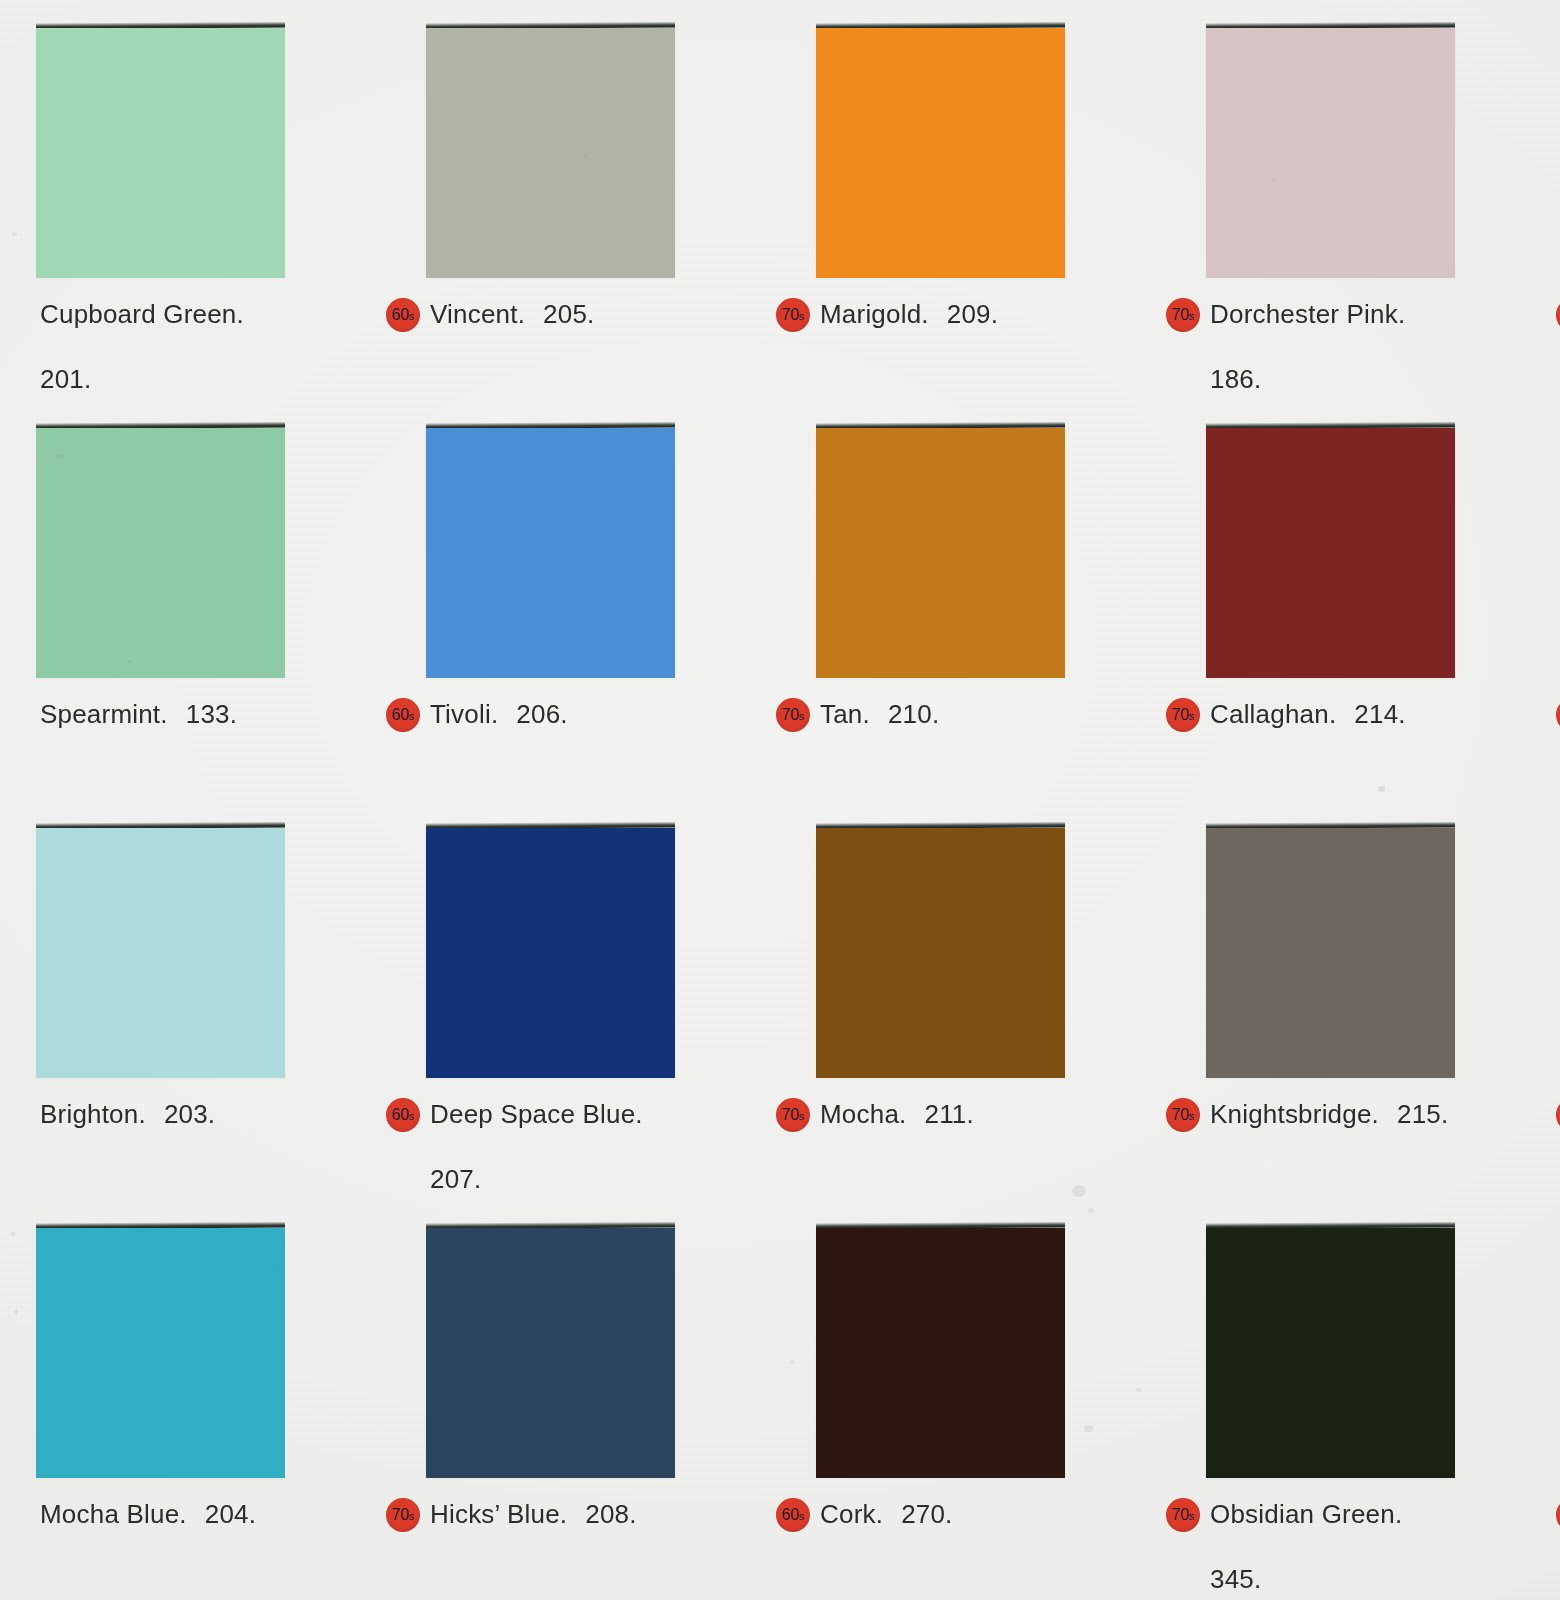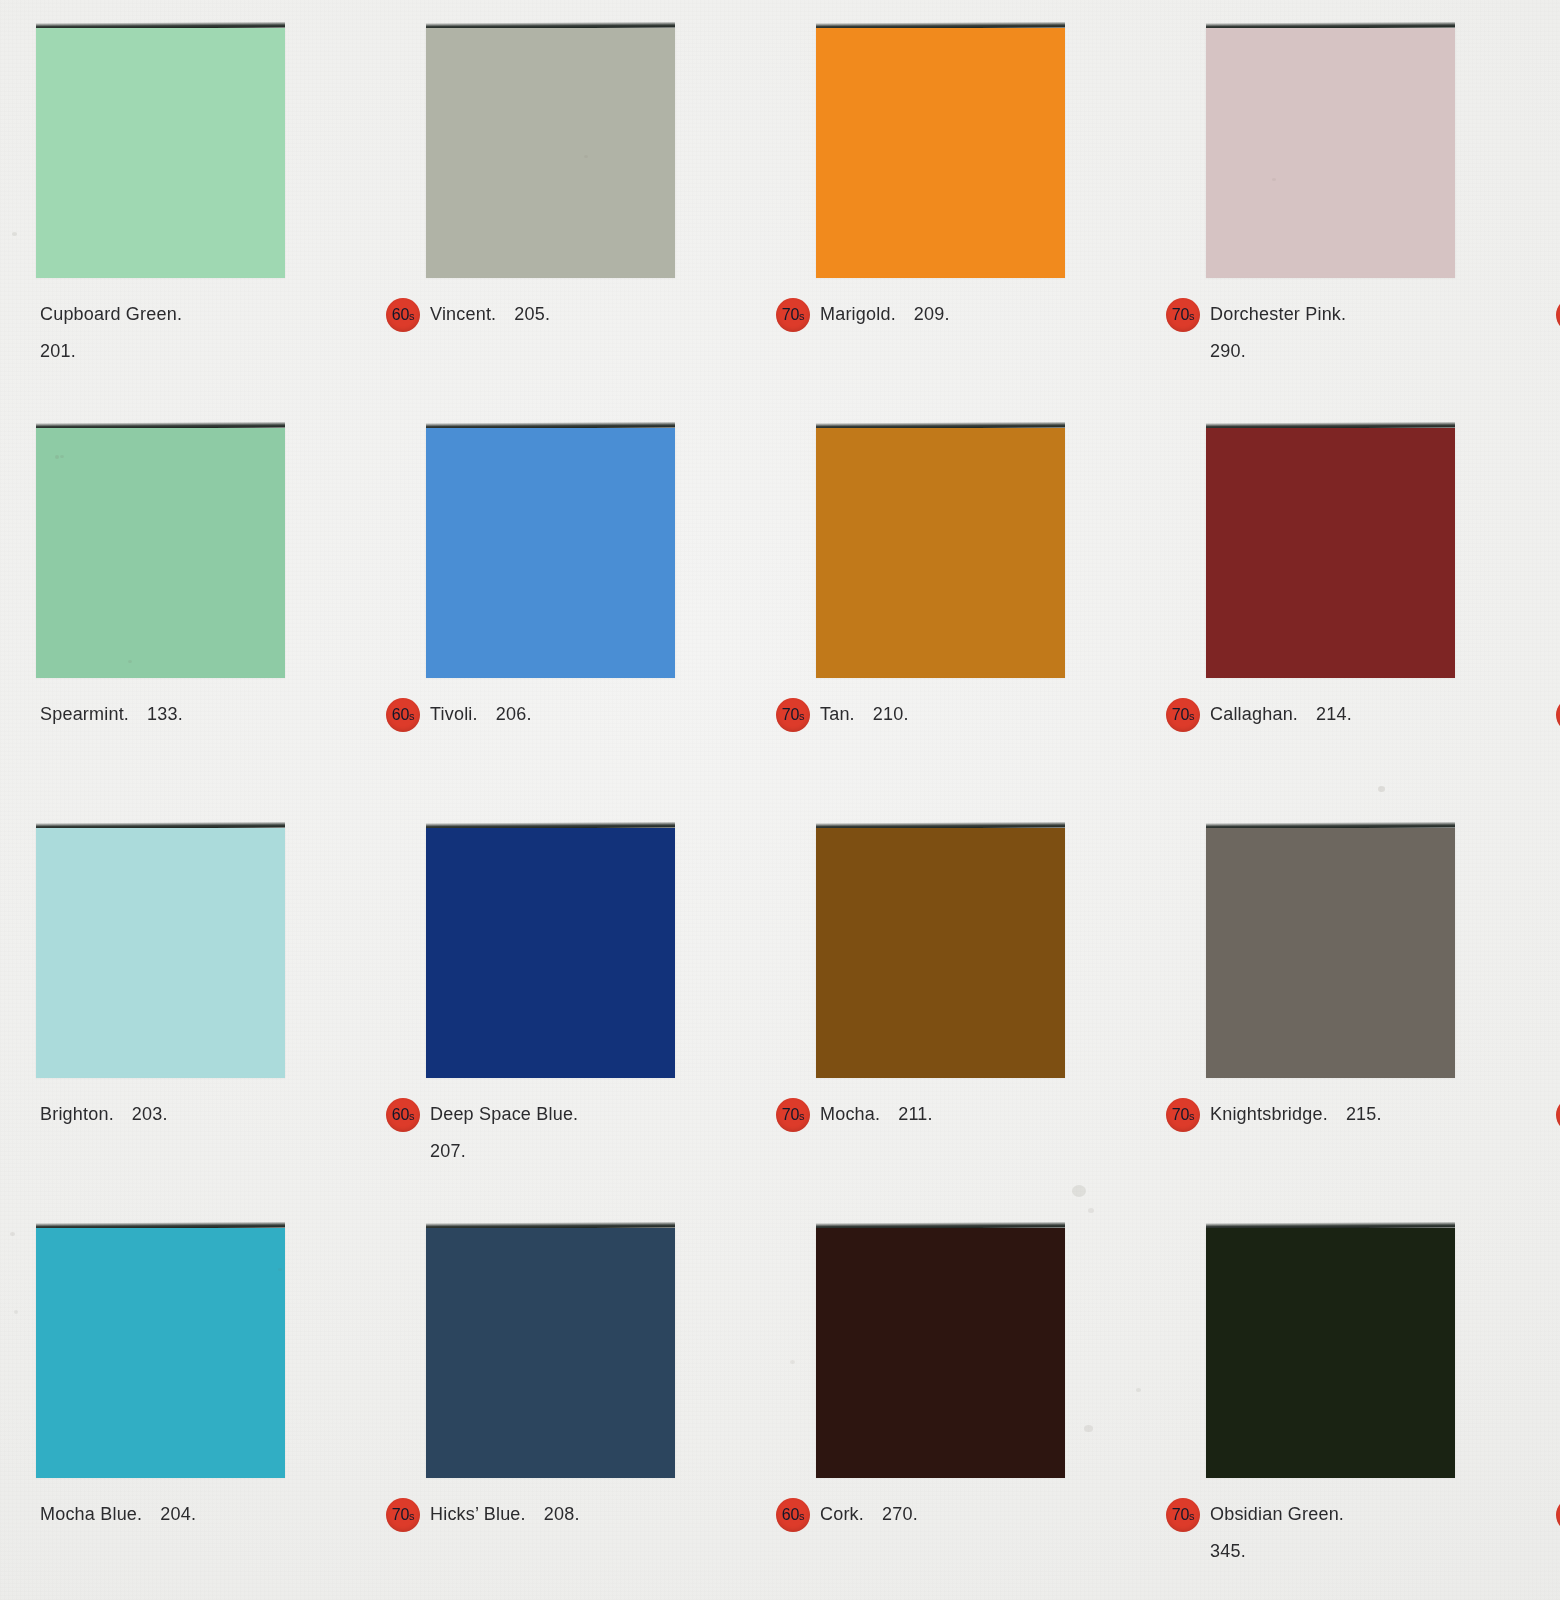--- a/index.html
+++ b/index.html
@@ -78,38 +78,39 @@
   .caption {
     position: absolute;
     left: 4px;
     top: 268px;
     width: 380px;
     display: flex;
     align-items: flex-start;
   }
 
   .caption-text {
-    font-size: 18px;
+    font-size: 26px;
     line-height: 37px;
     color: #2b2b2e;
     letter-spacing: 0.2px;
     font-weight: 400;
     max-width: 252px;
   }
   .name {
     white-space: nowrap;
   }
   .num {
     margin-left: 18px;
     white-space: nowrap;
   }
   
   .wrap .num {
     margin-left: 0;
     display: block;
+    margin-top: 28px;
   }
 
   .badge {
     width: 34px;
     height: 34px;
     border-radius: 50%;
     background: #dd3b2a;
     color: #0f172a;
     display: flex;
     align-items: center;
@@ -184,21 +185,21 @@
           <span class="badge-label"><span>70</span><span class="s">s</span></span>
         </div>
       </div>
     </div>
     <div class="cell">
       <div class="swatch-wrap">
         <div class="swatch-edge"></div>
         <div class="swatch" style="background: rgb(214, 195, 195);"></div>
       </div>
       <div class="caption">
-        <div class="caption-text wrap"><span class="name">Dorchester Pink.</span><span class="num">290.</span></div>
+        <div class="caption-text wrap"><span class="name">Dorchester Pink.</span><span class="num">186.</span></div>
         <div class="badge-gap"></div>
         <div class="badge"></div>
       </div>
     </div>
     <div class="cell">
       <div class="swatch-wrap">
         <div class="swatch-edge"></div>
         <div class="swatch" style="background: rgb(142, 203, 165);"></div>
       </div>
       <div class="caption">

